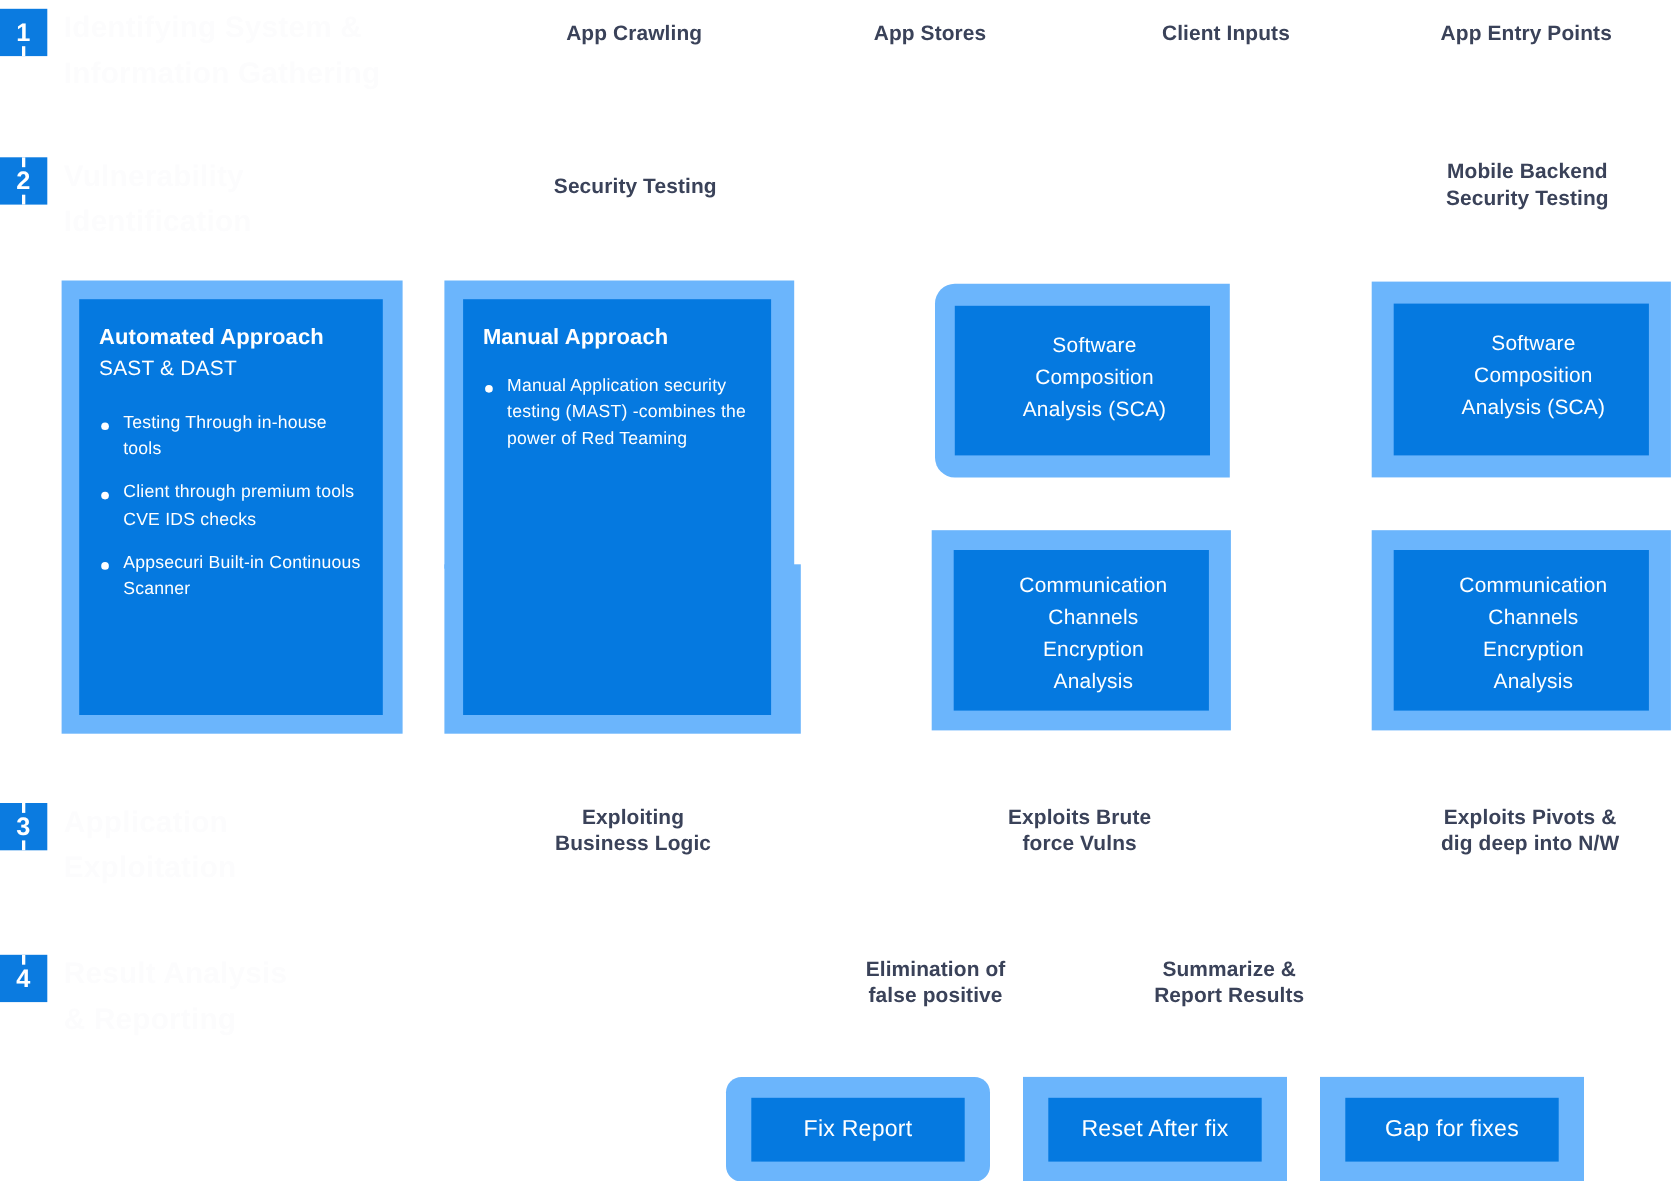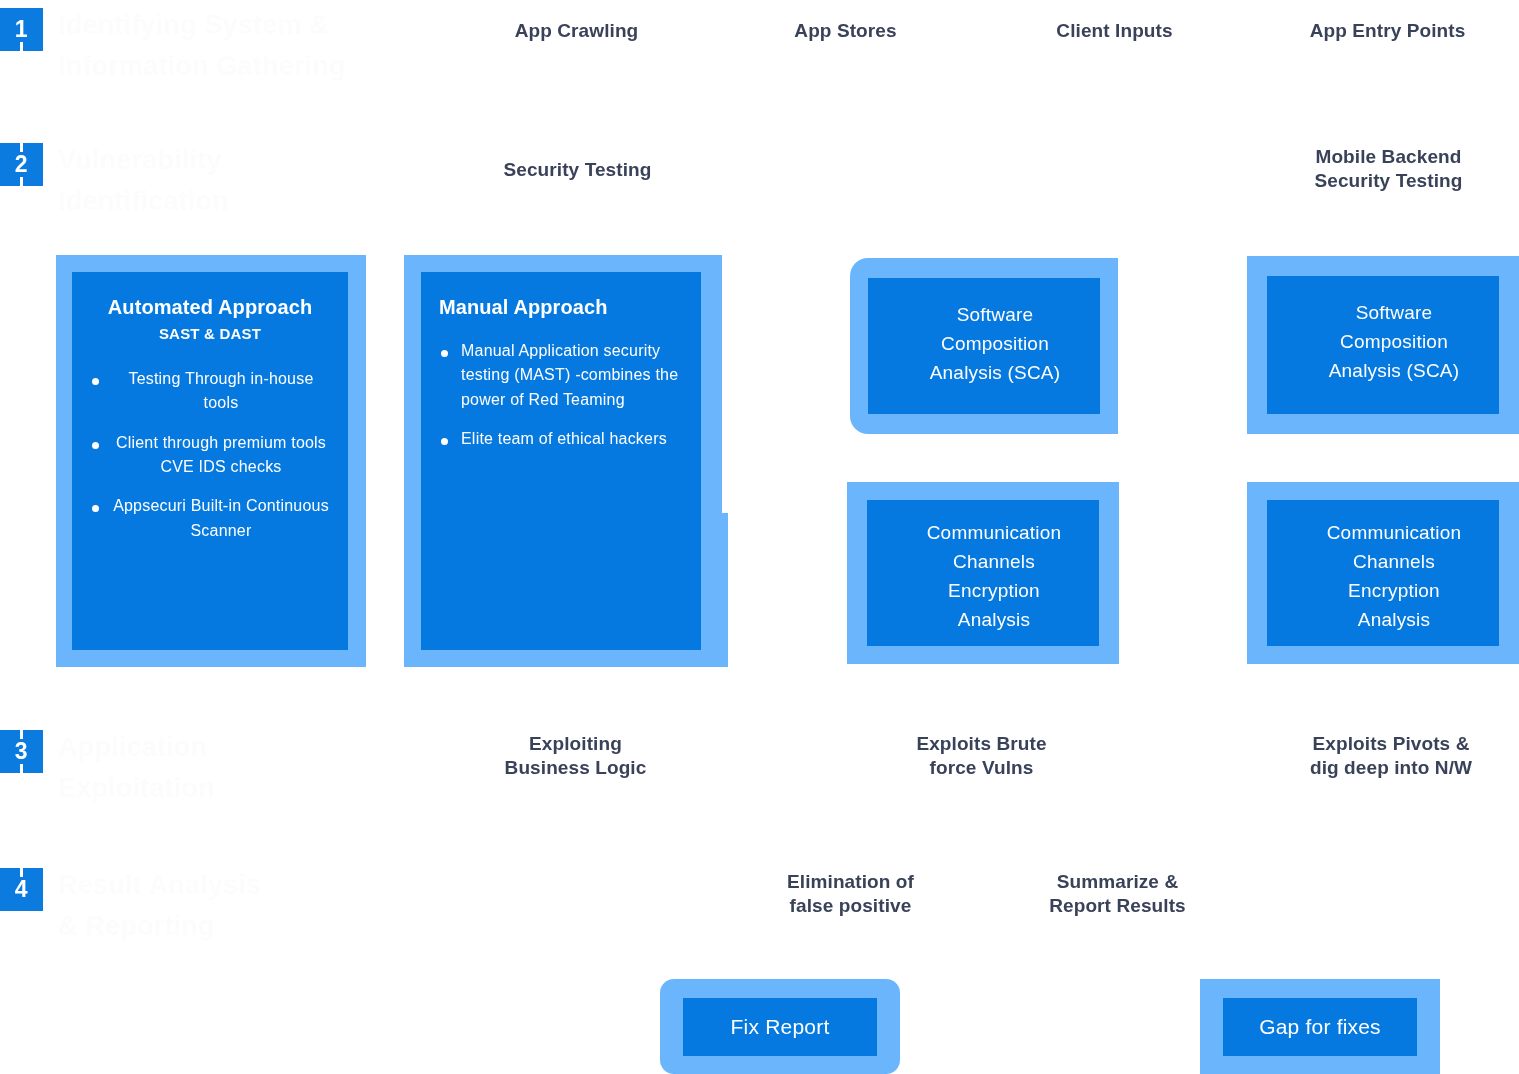--- a/index.html
+++ b/index.html
@@ -88,22 +88,22 @@
     box-sizing: border-box;
   }
 
   .card-title {
     font-size: 20px;
     font-weight: 700;
     line-height: 1.35;
     letter-spacing: 0.1px;
   }
   .card-sub {
-    font-size: 15px;
-    font-weight: 700;
+    font-size: 19px;
+    font-weight: 400;
     line-height: 1.4;
     letter-spacing: 0.2px;
   }
   .card-list {
     list-style: none;
     margin: 0;
     padding: 0;
   }
   .card-list li {
     position: relative;
@@ -181,21 +181,21 @@
   <div class="col-head" style="left:459px; top:19px; width:235px;">App Crawling</div>
   <div class="col-head" style="left:728px; top:19px; width:235px;">App Stores</div>
   <div class="col-head" style="left:997px; top:19px; width:235px;">Client Inputs</div>
   <div class="col-head" style="left:1270px; top:19px; width:235px;">App Entry Points</div>
 
   <div class="col-head" style="left:460px; top:158px; width:235px;">Security Testing</div>
   <div class="col-head" style="left:1271px; top:145px; width:235px;">Mobile Backend
 Security Testing</div>
 
   <div class="card-frame" style="left:56px; top:255px; width:310px; height:412px;">
-    <div class="card-inner" style="left:16px; top:17px; width:276px; height:378px; padding:22px 18px 0 18px;text-align:center;">
+    <div class="card-inner" style="left:16px; top:17px; width:276px; height:378px; padding:22px 18px 0 18px;">
       <div class="card-title">Automated Approach</div>
       <div class="card-sub" style="margin-top:2px;">SAST &amp; DAST</div>
       <ul class="card-list" style="margin-top:23px;">
         <li>
           <span class="bullet"></span>
           <span>Testing Through in-house tools</span>
         </li>
         <li>
           <span class="bullet"></span>
           <span>Client through premium tools CVE IDS checks</span>
@@ -210,24 +210,20 @@
 
   <div class="card-frame" style="left:404px; top:255px; width:318px; height:262px;"></div>
   <div class="card-frame" style="left:404px; top:513px; width:324px; height:154px;"></div>
   <div class="card-inner" style="left:421px; top:272px; width:280px; height:378px; padding:22px 16px 0 18px;">
     <div class="card-title">Manual Approach</div>
     <ul class="card-list" style="margin-top:18px;">
       <li>
         <span class="bullet"></span>
         <span>Manual Application security testing (MAST) -combines the power of Red Teaming</span>
       </li>
-      <li>
-        <span class="bullet"></span>
-        <span>Elite team of ethical hackers</span>
-      </li>
     </ul>
   </div>
 
   <div class="card-frame round-left" style="left:850px; top:258px; width:268px; height:176px;">
     <div class="card-inner" style="left:18px; top:20px; width:232px; height:136px; padding:22px 0 0 22px;">
       <div class="plain-card-text">Software
 Composition
 Analysis (SCA)</div>
     </div>
   </div>
@@ -269,20 +265,25 @@
 false positive</div>
   <div class="col-head" style="left:1000px; top:870px; width:235px;">Summarize &amp;
 Report Results</div>
 
   <div class="card-frame" style="left:660px; top:979px; width:240px; height:95px;border-radius:14px;">
     <div class="card-inner" style="left:23px; top:19px; width:194px; height:58px;">
       <div class="chip-text">Fix Report</div>
     </div>
   </div>
 
+  <div class="card-frame" style="left:930px; top:979px; width:240px; height:95px;">
+    <div class="card-inner" style="left:23px; top:19px; width:194px; height:58px;">
+      <div class="chip-text">Reset After fix</div>
+    </div>
+  </div>
 
   <div class="card-frame" style="left:1200px; top:979px; width:240px; height:95px;">
     <div class="card-inner" style="left:23px; top:19px; width:194px; height:58px;">
       <div class="chip-text">Gap for fixes</div>
     </div>
   </div>
 
 </div>
 
 </body></html>

